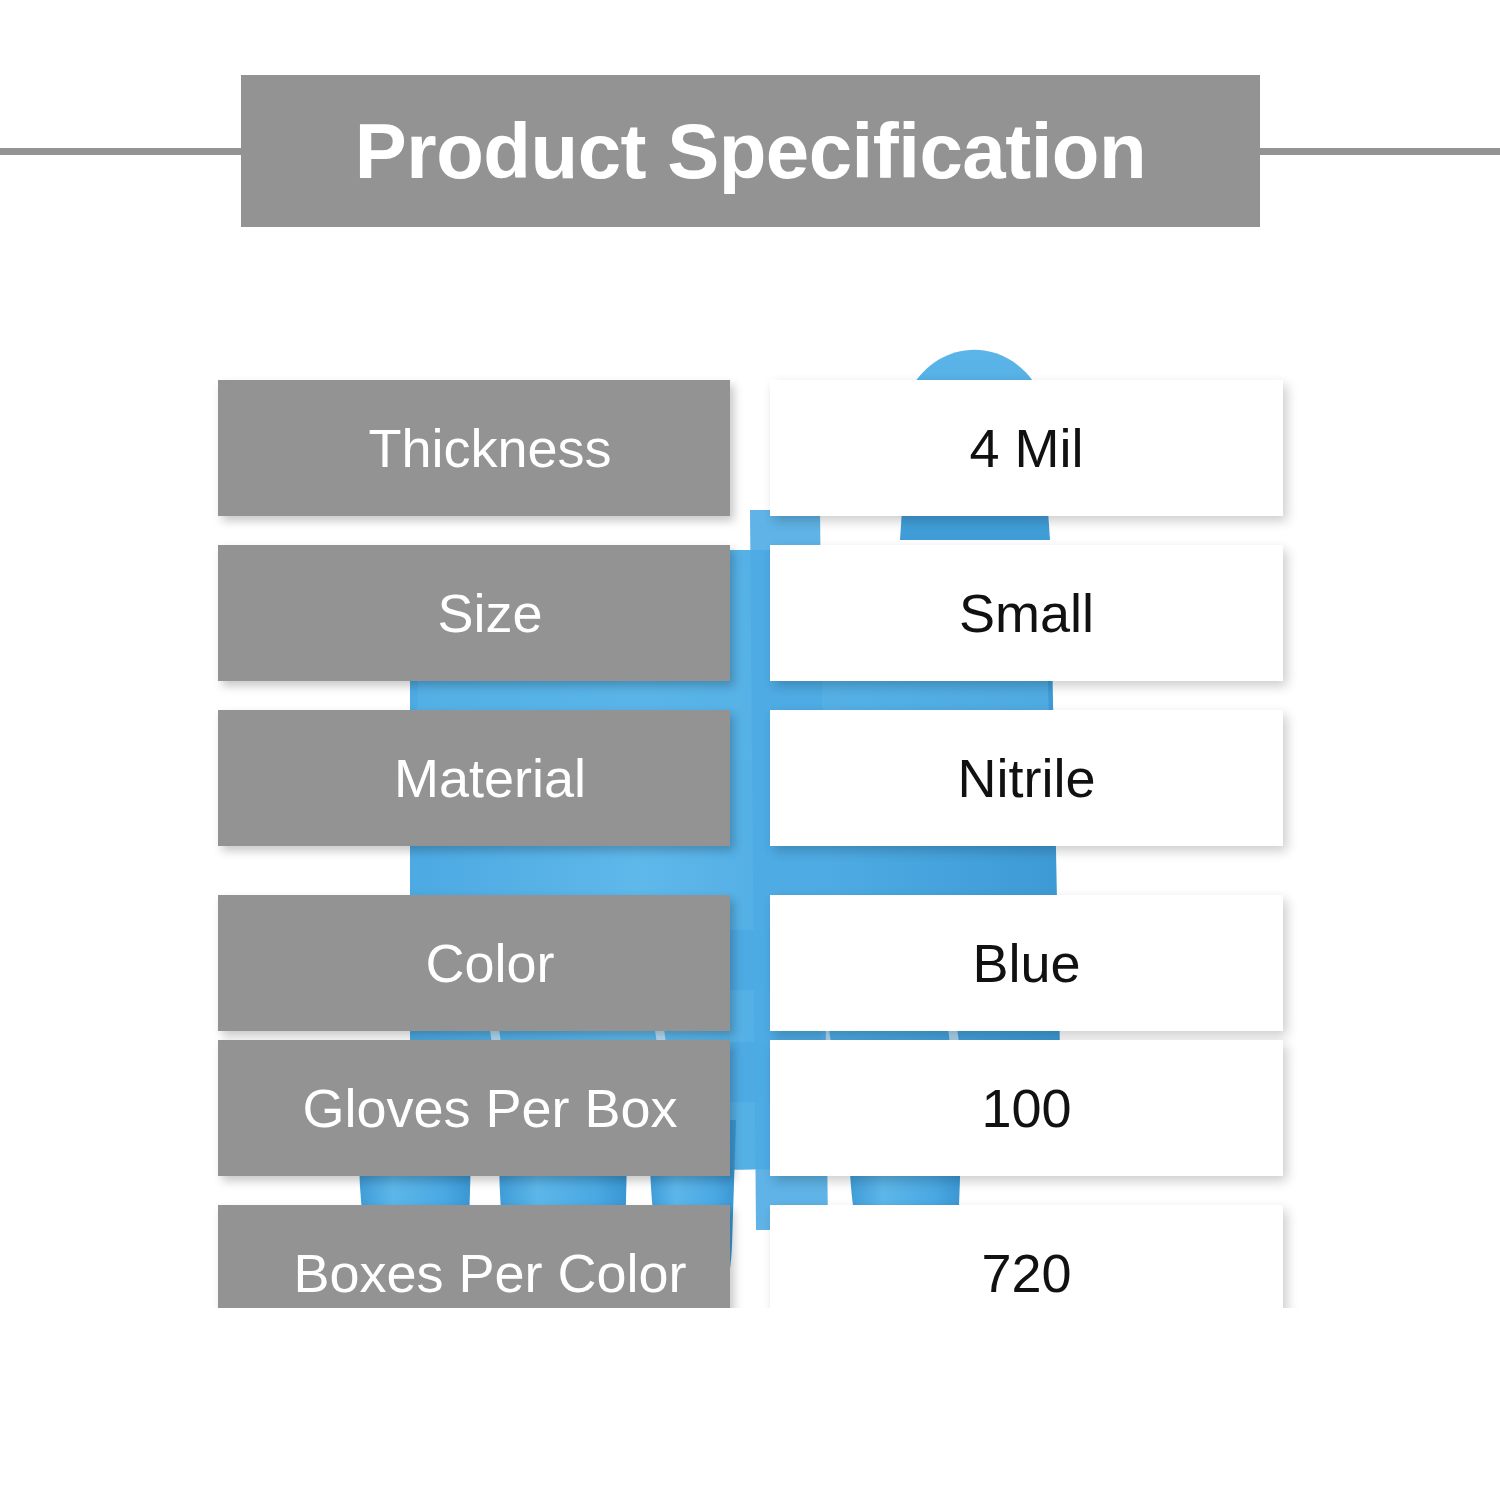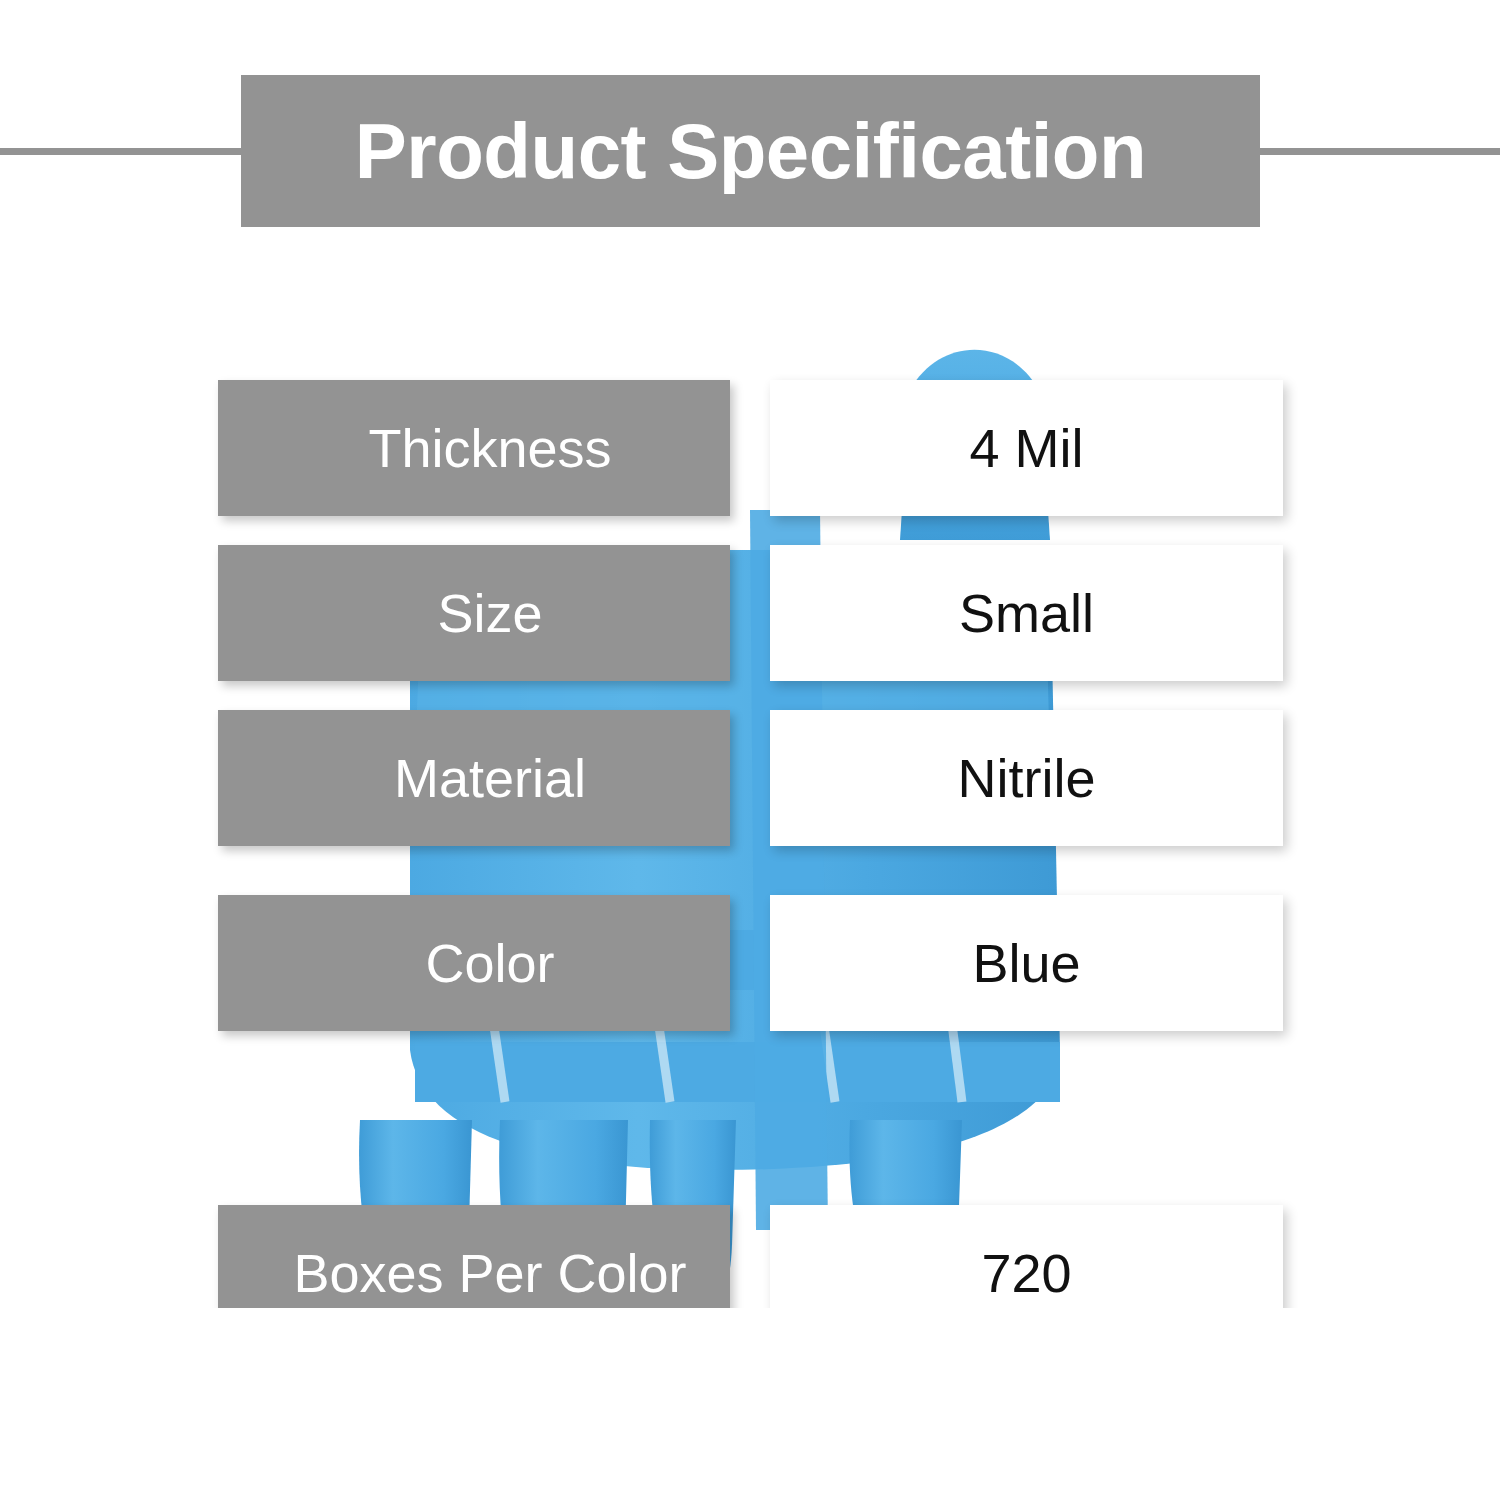--- a/index.html
+++ b/index.html
@@ -218,20 +218,26 @@
     <div class="spec-row" style="top:875px;margin-top:20px;">
       <div class="label-cell">
         <span class="label-text">Color</span>
       </div>
       <div class="value-cell">
         <span class="value-text">Blue</span>
       </div>
     </div>
 
     <div class="spec-row" style="top:1040px;">
+      <div class="label-cell">
+        <span class="label-text">Gloves Per Box</span>
+      </div>
+      <div class="value-cell">
+        <span class="value-text">100</span>
+      </div>
     </div>
 
     <div class="spec-row" style="top:1205px;">
       <div class="label-cell">
         <span class="label-text">Boxes Per Color</span>
       </div>
       <div class="value-cell">
         <span class="value-text">720</span>
       </div>
     </div>

